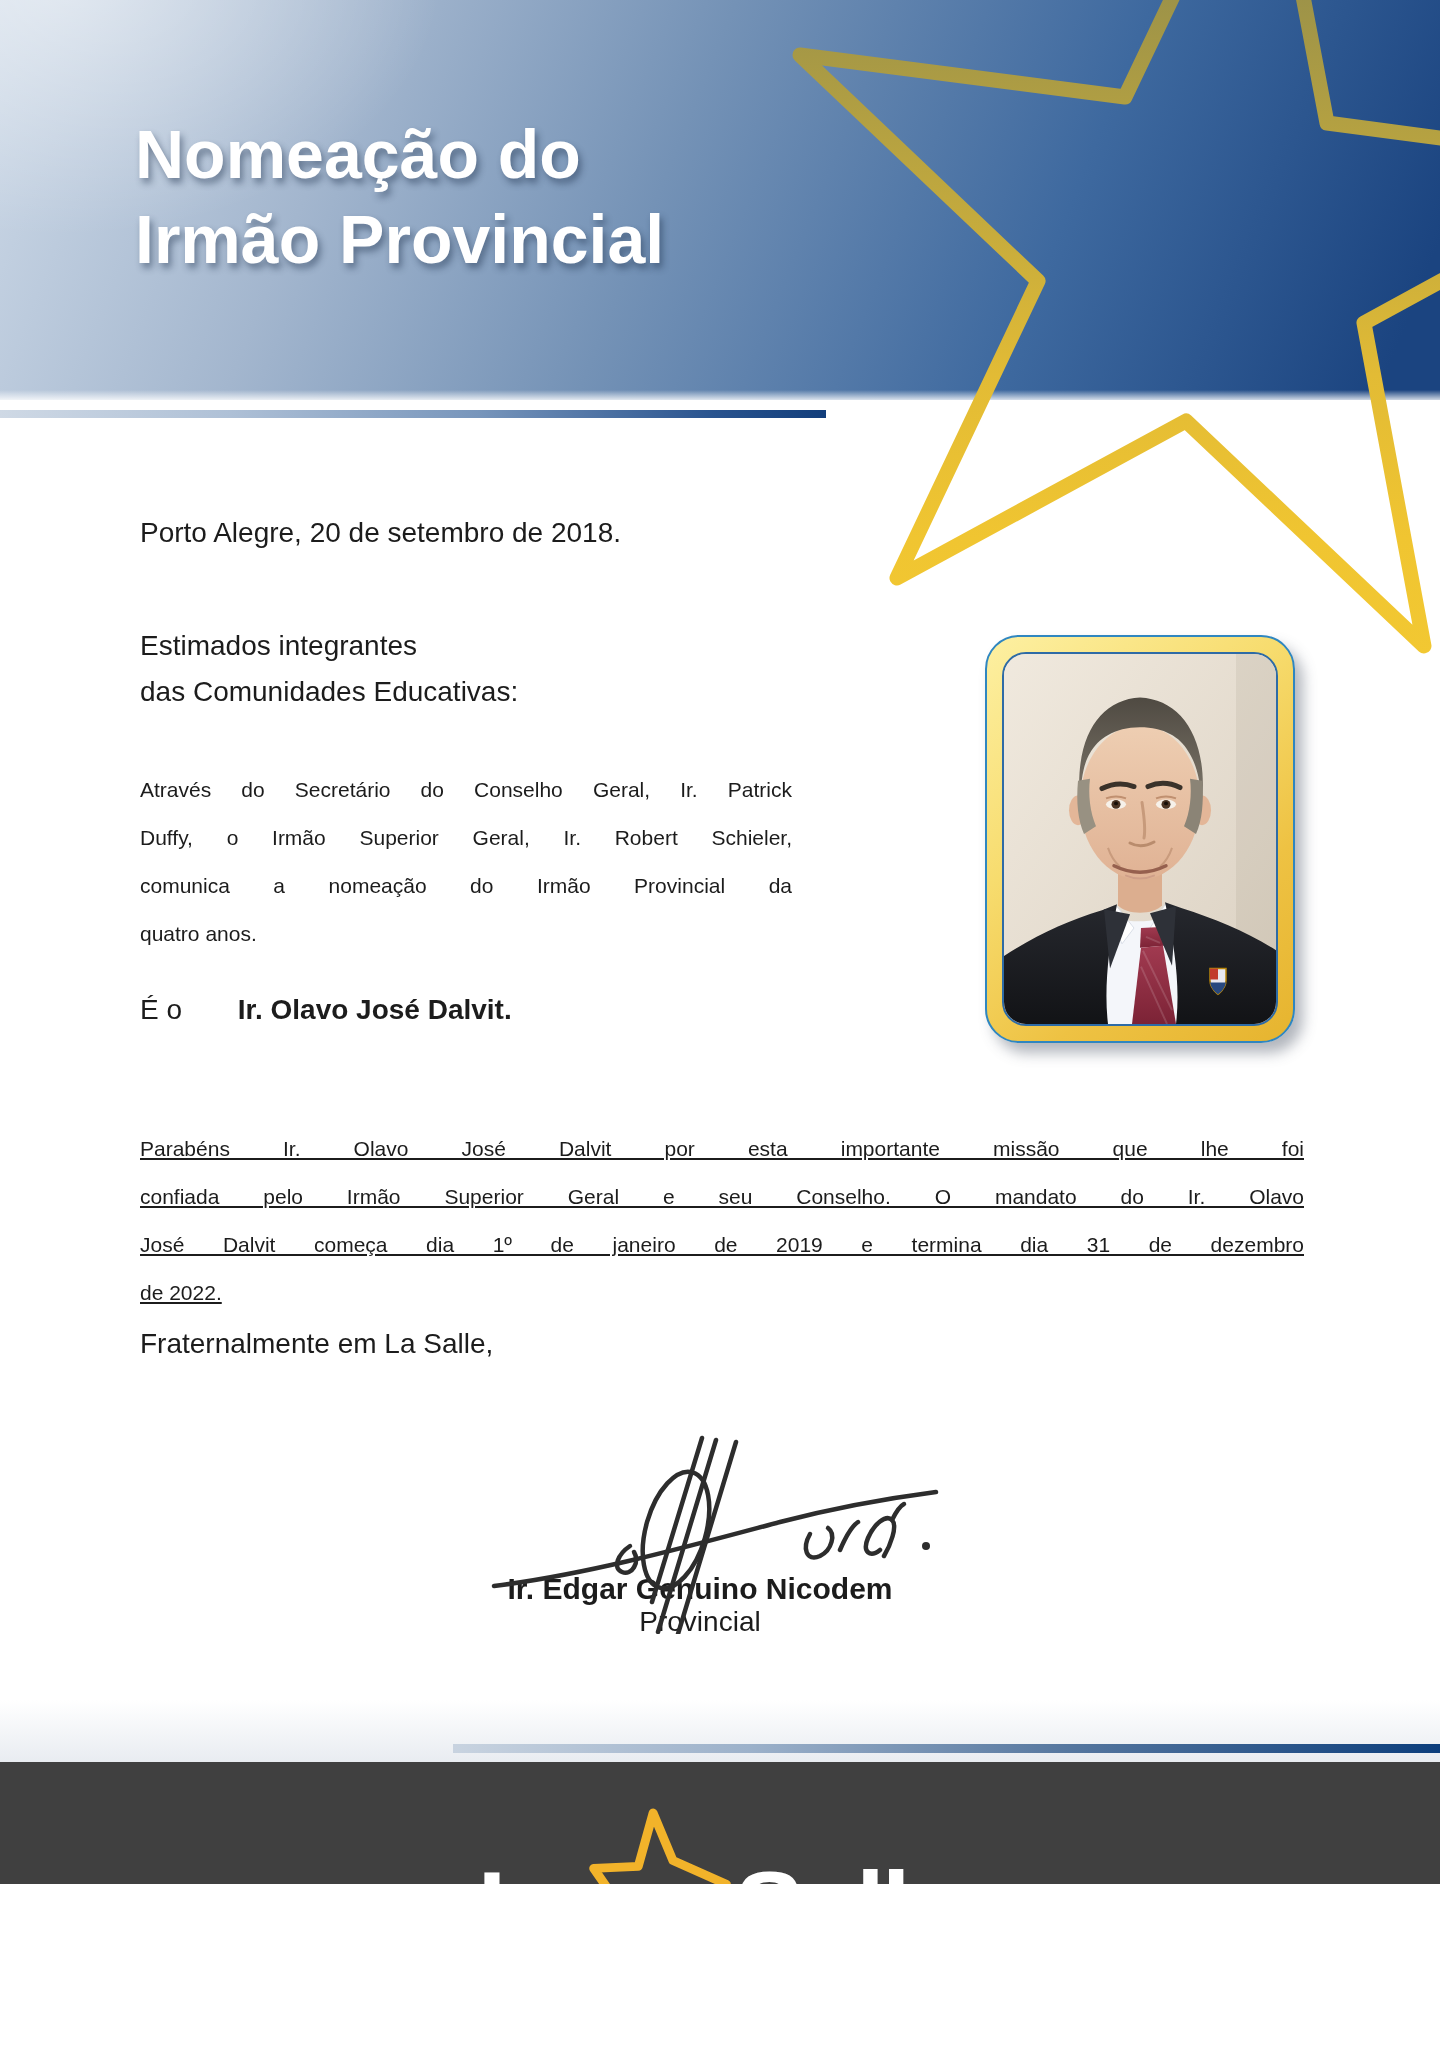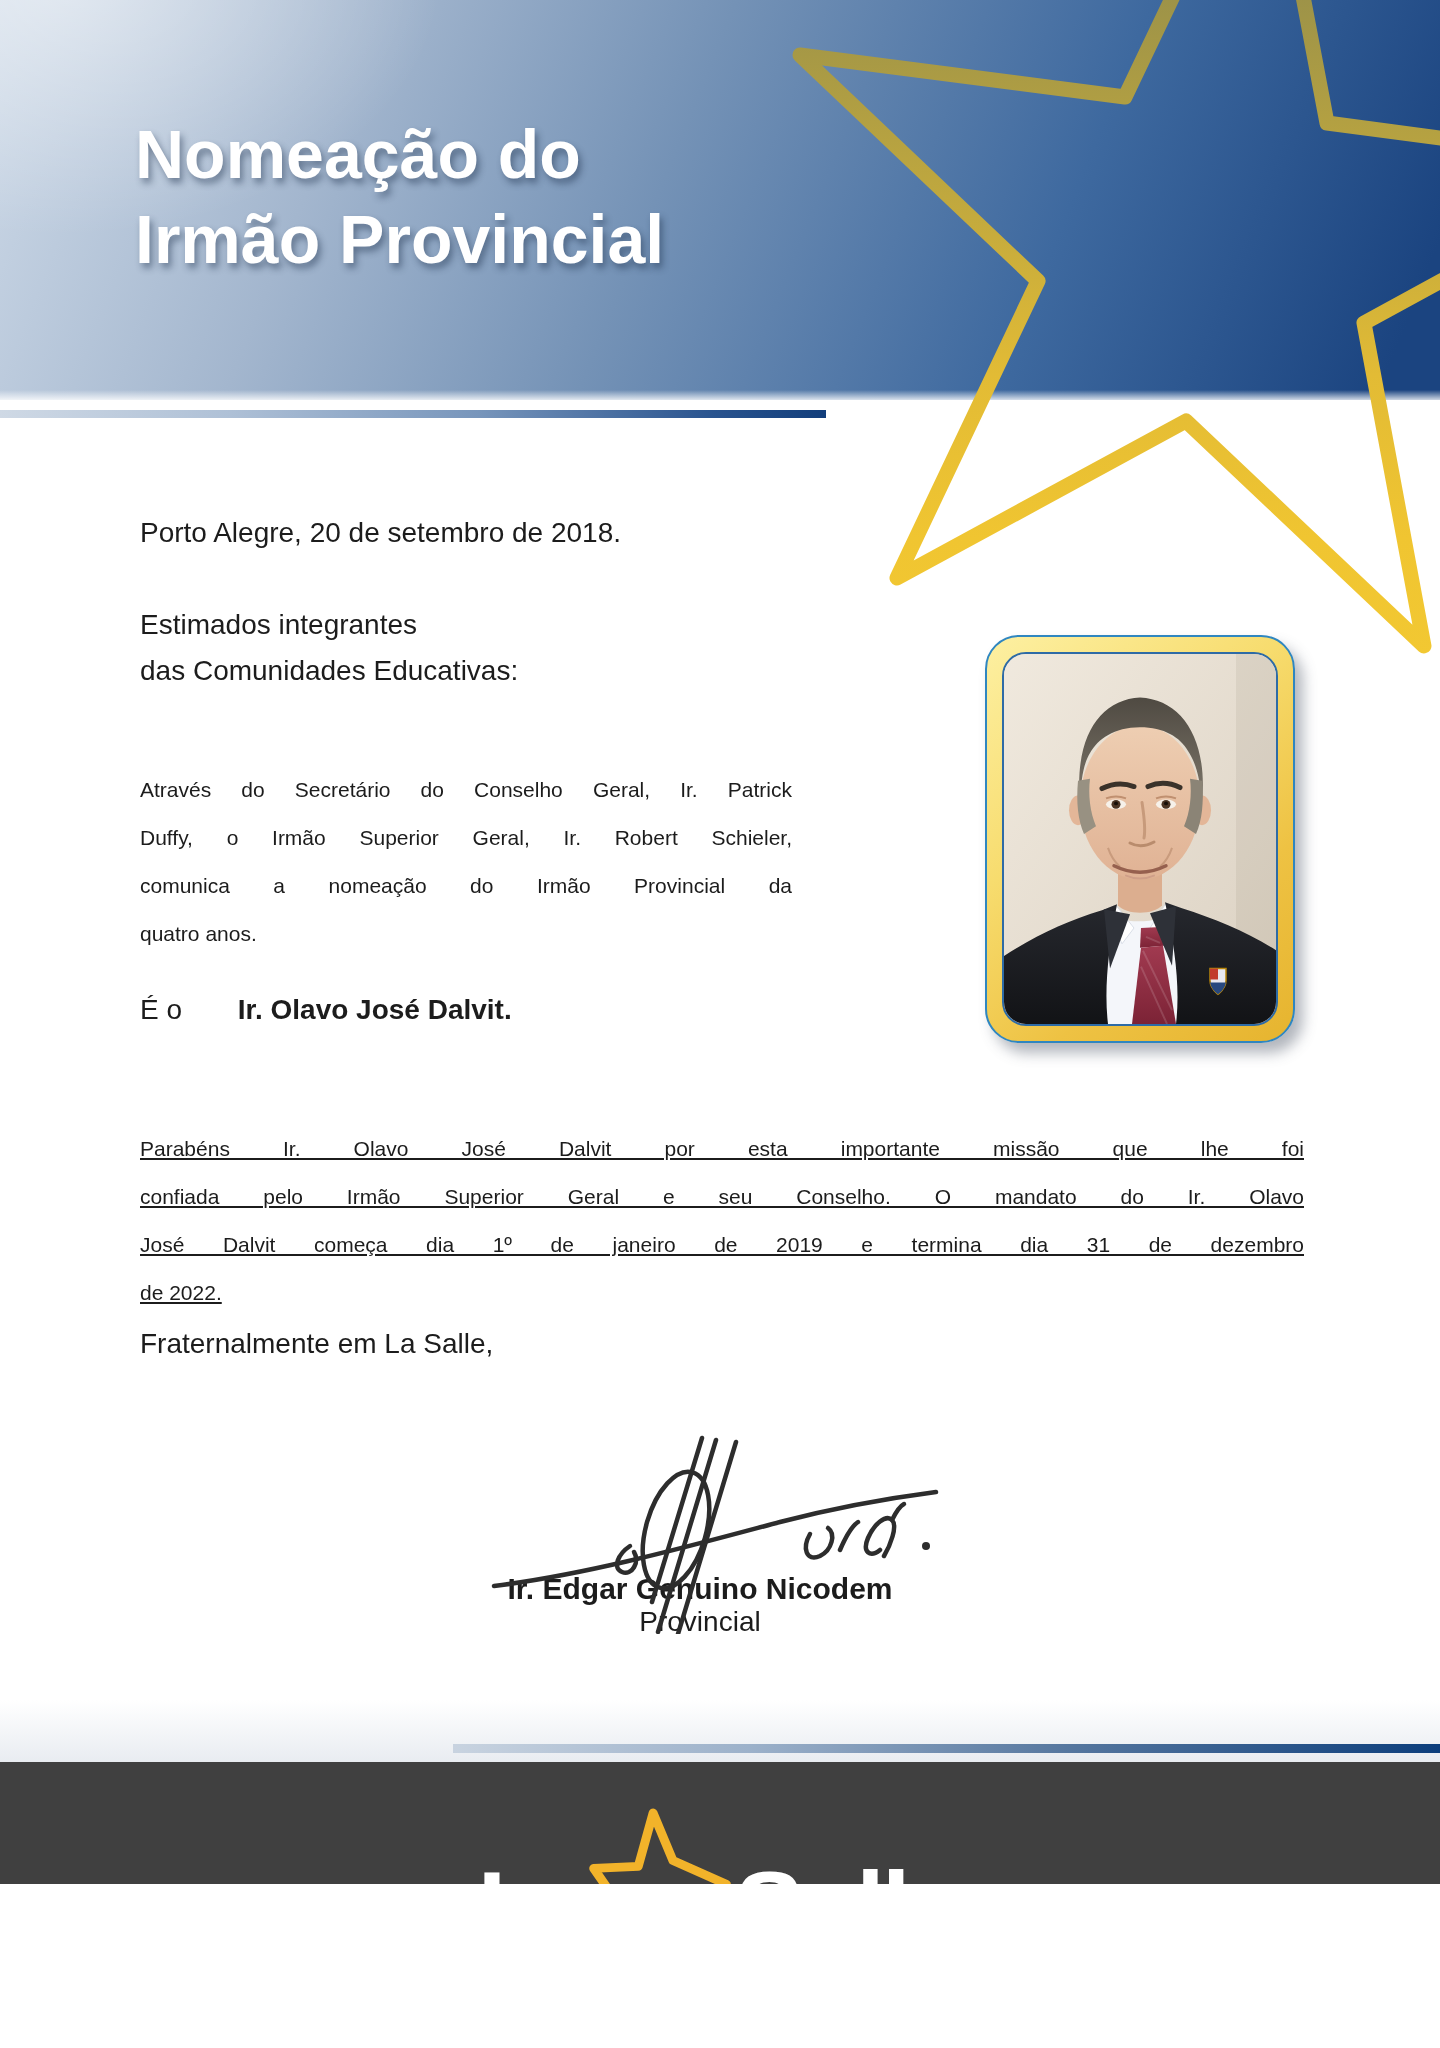--- a/index.html
+++ b/index.html
@@ -20,21 +20,21 @@
         text-shadow:3px 5px 7px rgba(30,48,76,0.48);letter-spacing:0;z-index:4;}
   .hero-title span{display:block;}
 
   .star-overlay{position:absolute;left:0;top:0;width:1440px;height:700px;z-index:2;pointer-events:none;}
 
   .accent-line{position:absolute;left:0;top:410px;width:826px;height:8px;z-index:3;
         background:linear-gradient(to right,#cfd9e5 0%,#aec0d6 28%,#7795bb 58%,#2a548f 86%,#123e7b 100%);}
 
   
   .date-line{position:absolute;left:140px;top:516px;font-size:28px;line-height:34px;}
-  .salutation{position:absolute;left:140px;top:602px;font-size:28px;line-height:46px;}
+  .salutation{position:absolute;left:140px;top:623px;font-size:28px;line-height:46px;}
   .salutation span{display:block;}
   .paragraph{position:absolute;font-size:21px;line-height:48px;margin-top:24px;}
   .p1{left:140px;top:742px;width:652px;}
   .p2{left:140px;top:1101px;width:1164px;text-decoration:underline;}
   .jl{text-align:justify;text-align-last:justify;}
   .jl.last{text-align:right;text-align-last:left;}
   .announce{position:absolute;left:140px;top:986px;font-size:28px;line-height:48px;}
   .announce b{font-weight:bold;margin-left:48px;}
   .closing{position:absolute;left:140px;top:1320px;font-size:28px;line-height:48px;}
 

